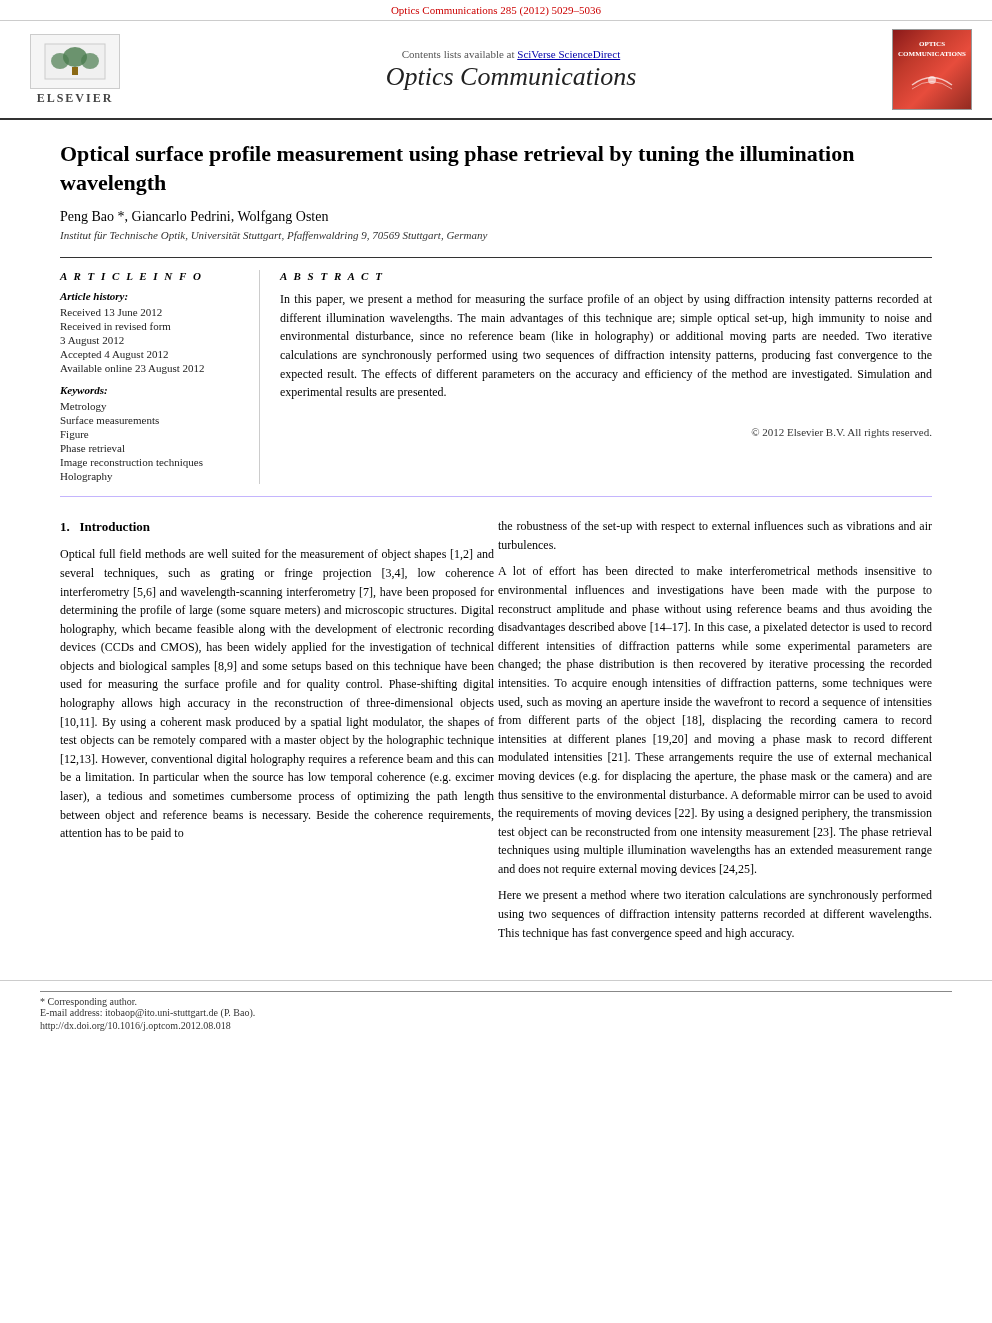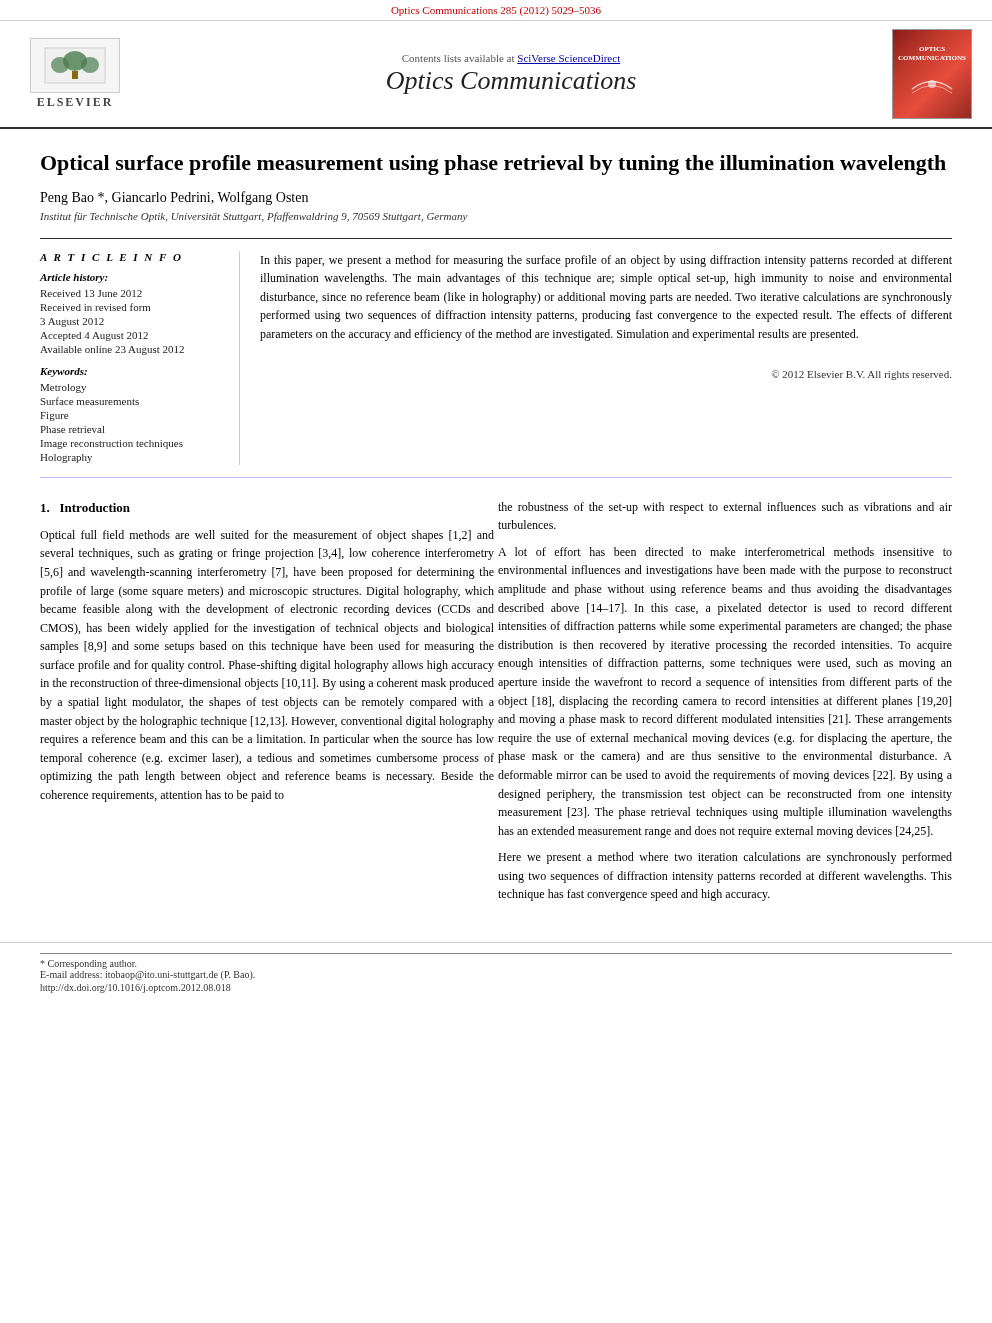--- a/index.html
+++ b/index.html
@@ -87,42 +87,42 @@
     .elsevier-text {
       font-size: 12px;
       font-weight: bold;
       letter-spacing: 2px;
       color: #444;
     }
 
     
     .journal-cover {
       width: 80px;
-      height: 90px;
+      height: 81px;
       background: linear-gradient(135deg, #8b1a1a 0%, #c0392b 30%, #e74c3c 60%, #922b21 100%);
       border: 1px solid #999;
       display: flex;
       flex-direction: column;
       align-items: center;
       justify-content: center;
       padding: 5px;
     }
 
     .journal-cover-title {
       color: #fff;
       font-size: 7px;
       text-align: center;
       font-weight: bold;
       text-transform: uppercase;
       line-height: 1.3;
     }
 
     
     .article-content {
-      padding: 20px 40px;
+      padding: 20px 60px;
     }
 
     
     .article-title {
       font-size: 22px;
       font-weight: bold;
       margin-bottom: 12px;
       line-height: 1.3;
       color: #000;
     }
@@ -334,20 +334,21 @@
         <div class="keyword-item">Metrology</div>
         <div class="keyword-item">Surface measurements</div>
         <div class="keyword-item">Figure</div>
         <div class="keyword-item">Phase retrieval</div>
         <div class="keyword-item">Image reconstruction techniques</div>
         <div class="keyword-item">Holography</div>
       </div>
     </div>
 
     <div class="col-right">
+      <div class="section-label">A B S T R A C T</div>
       <p class="abstract-text">In this paper, we present a method for measuring the surface profile of an object by using diffraction intensity patterns recorded at different illumination wavelengths. The main advantages of this technique are; simple optical set-up, high immunity to noise and environmental disturbance, since no reference beam (like in holography) or additional moving parts are needed. Two iterative calculations are synchronously performed using two sequences of diffraction intensity patterns, producing fast convergence to the expected result. The effects of different parameters on the accuracy and efficiency of the method are investigated. Simulation and experimental results are presented.</p>
       <div class="copyright-line">© 2012 Elsevier B.V. All rights reserved.</div>
     </div>
   </div>
 
   <div class="body-two-col">
 
     <div class="body-col">
       <div class="section-heading">
         <span>1.</span>

